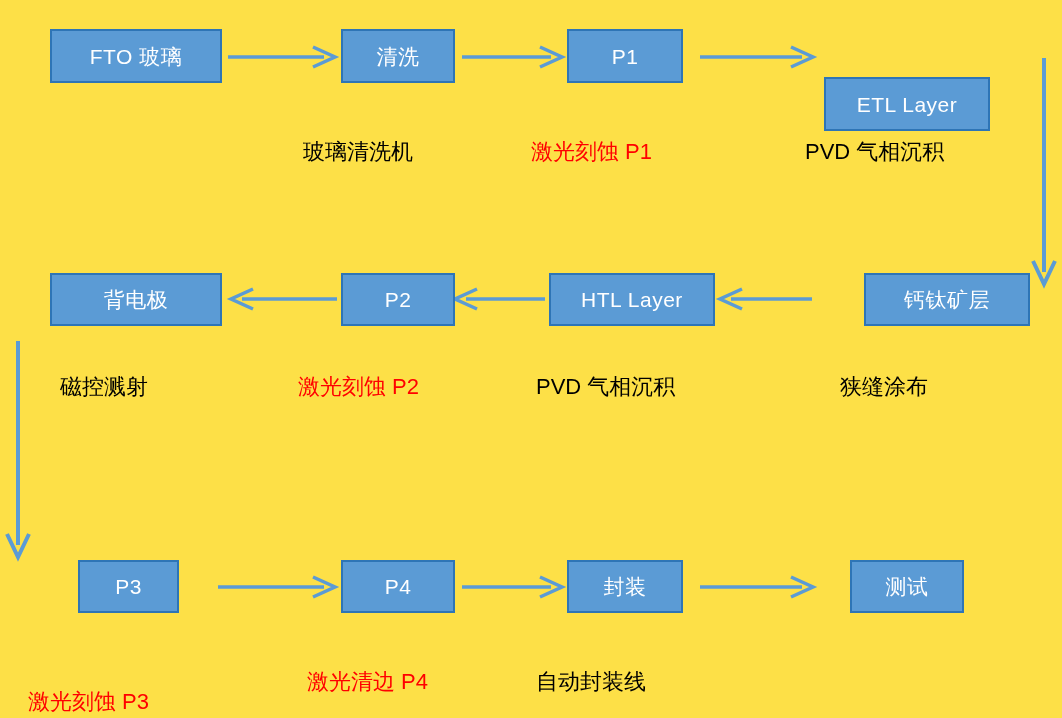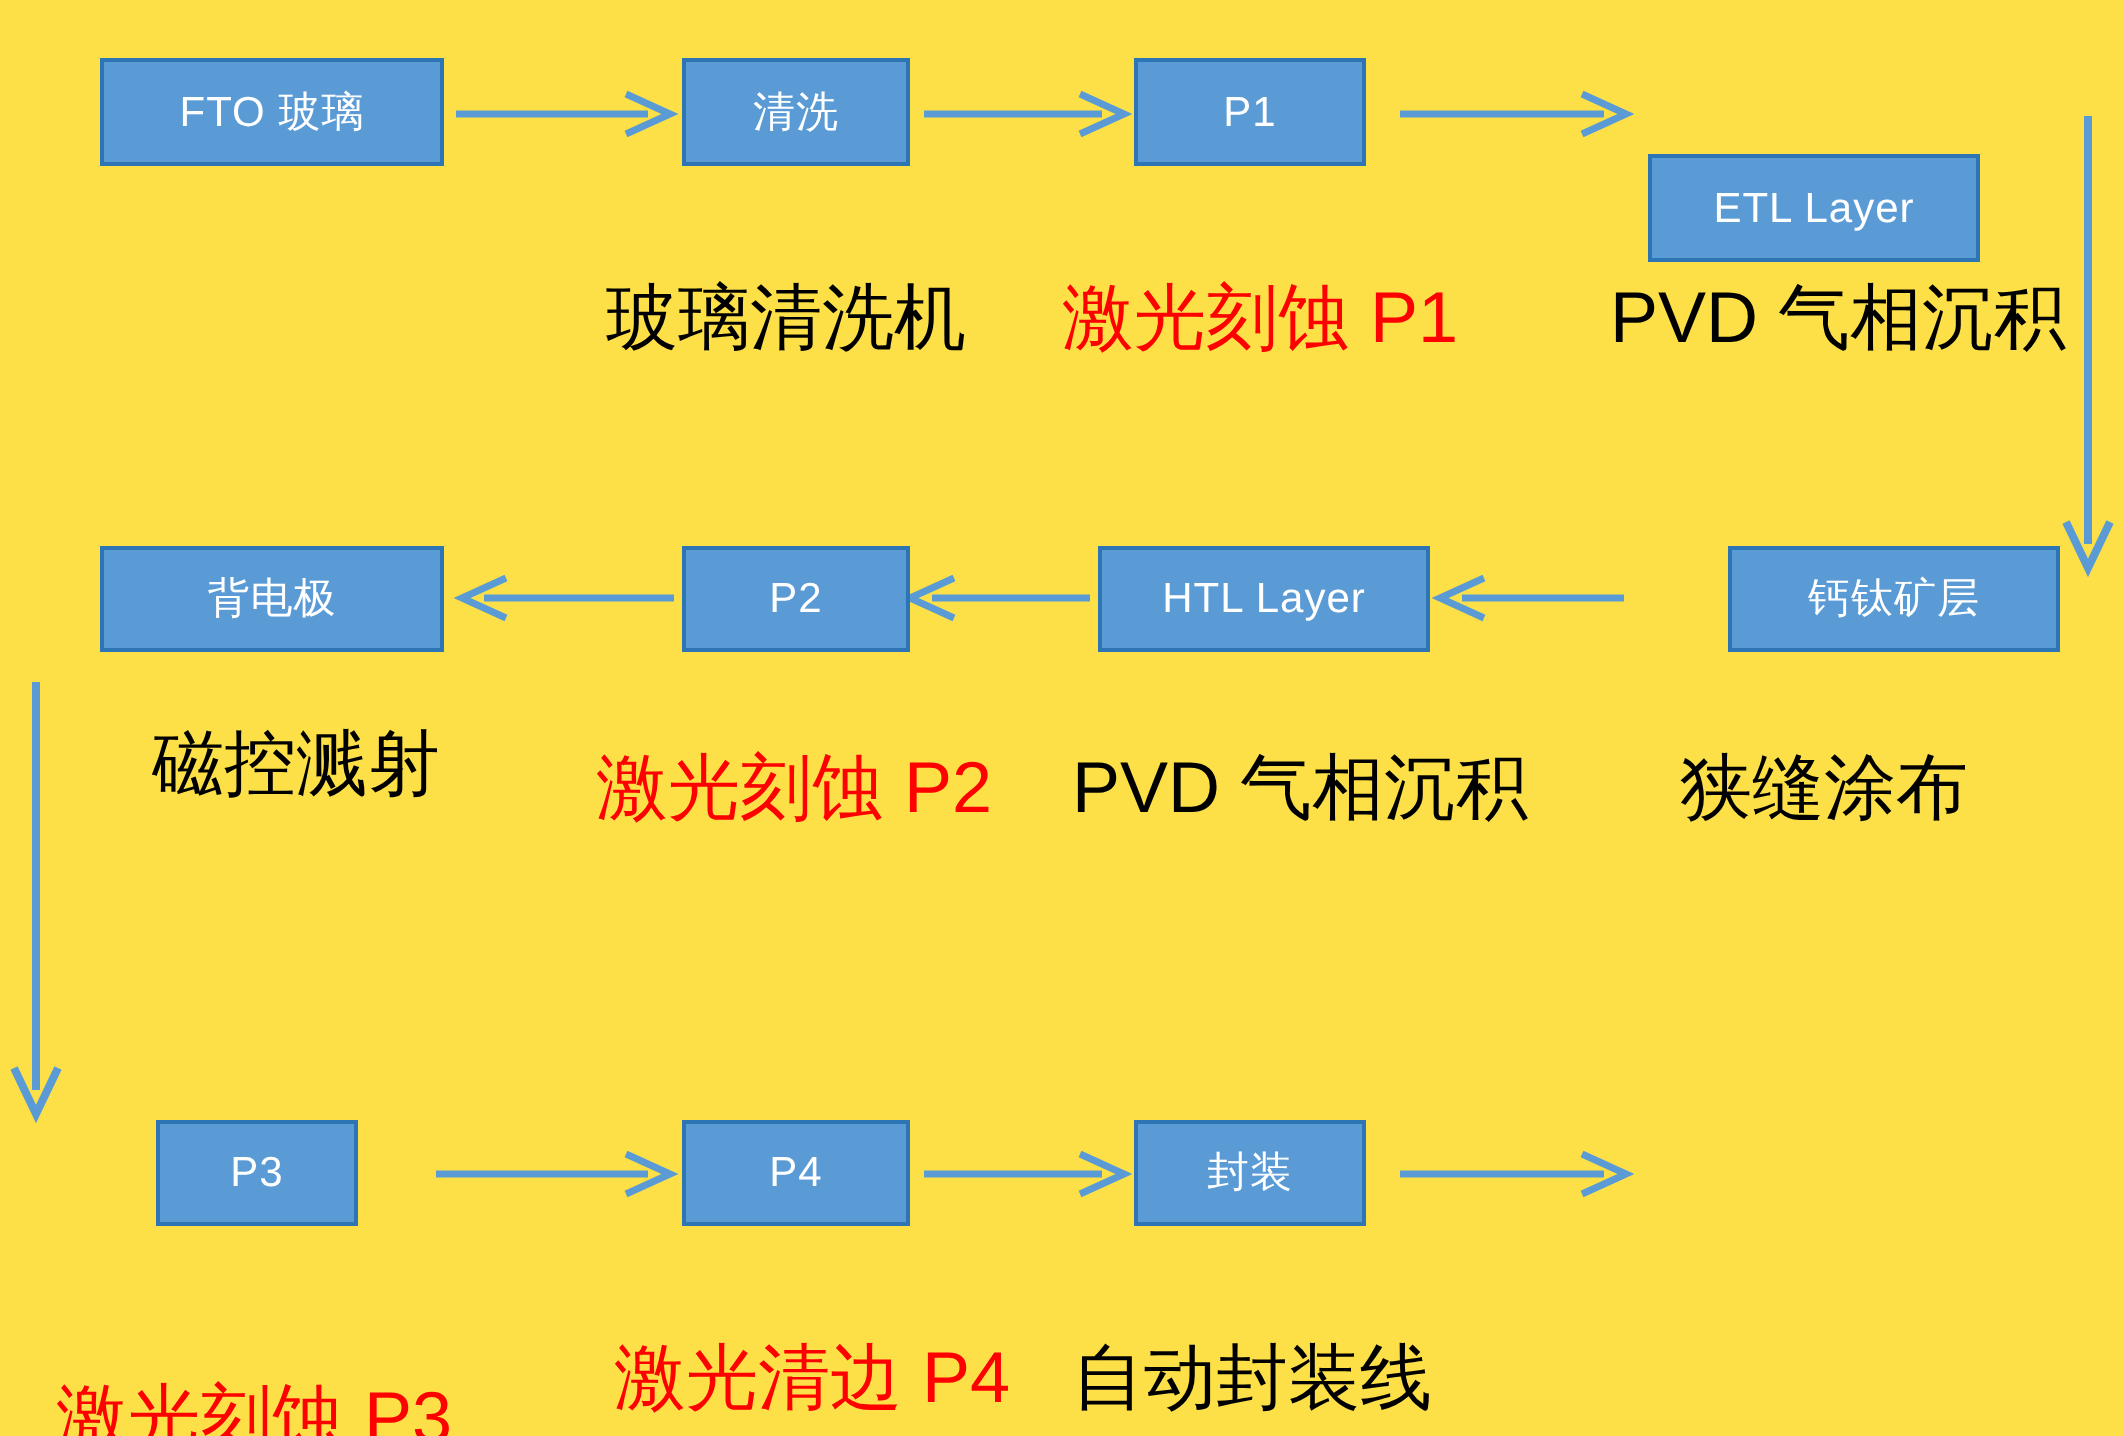--- a/index.html
+++ b/index.html
@@ -32,21 +32,21 @@
     line-height: 1;
     letter-spacing: 0.5px;
     white-space: nowrap;
     user-select: none;
   }
 
   
   .caption {
     position: absolute;
     white-space: nowrap;
-    font-size: 36px;
+    font-size: 22px;
     line-height: 1;
     color: #000000;
     user-select: none;
   }
   .caption.red { color: #FF0000; }
 
   
   #arrows {
     position: absolute;
     left: 0;
@@ -120,26 +120,27 @@
 
   <div class="caption" style="left:303px; top:141px;">玻璃清洗机</div>
   <div class="caption red" style="left:531px; top:141px;">激光刻蚀 P1</div>
   <div class="caption" style="left:805px; top:141px;">PVD 气相沉积</div>
 
   <div class="node" style="left:50px;  top:273px; width:172px; height:53px;">背电极</div>
   <div class="node" style="left:341px; top:273px; width:114px; height:53px;">P2</div>
   <div class="node" style="left:549px; top:273px; width:166px; height:53px;">HTL Layer</div>
   <div class="node" style="left:824px; top:273px; width:166px; height:53px;margin-left:40px;">钙钛矿层</div>
 
-  <div class="caption" style="left:60px;  top:364px;margin-left:16px;">磁控溅射</div>
+  <div class="caption" style="left:60px;  top:376px;">磁控溅射</div>
   <div class="caption red" style="left:298px; top:376px;">激光刻蚀 P2</div>
   <div class="caption" style="left:536px; top:376px;">PVD 气相沉积</div>
   <div class="caption" style="left:840px; top:376px;">狭缝涂布</div>
 
   <div class="node" style="left:78px;  top:560px; width:101px; height:53px;">P3</div>
   <div class="node" style="left:341px; top:560px; width:114px; height:53px;">P4</div>
   <div class="node" style="left:567px; top:560px; width:116px; height:53px;">封装</div>
+  <div class="node" style="left:850px; top:560px; width:114px; height:53px;">测试</div>
 
   <div class="caption red" style="left:28px;  top:671px;margin-top:20px;">激光刻蚀 P3</div>
   <div class="caption red" style="left:307px; top:671px;">激光清边 P4</div>
   <div class="caption" style="left:536px; top:671px;">自动封装线</div>
 
 </div>
 
 </body></html>

